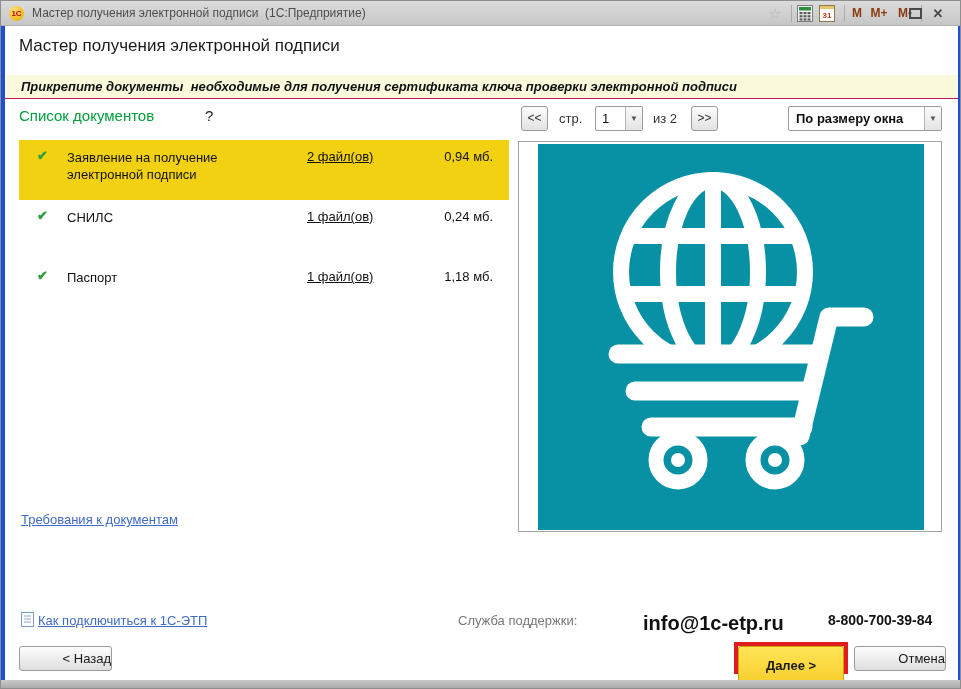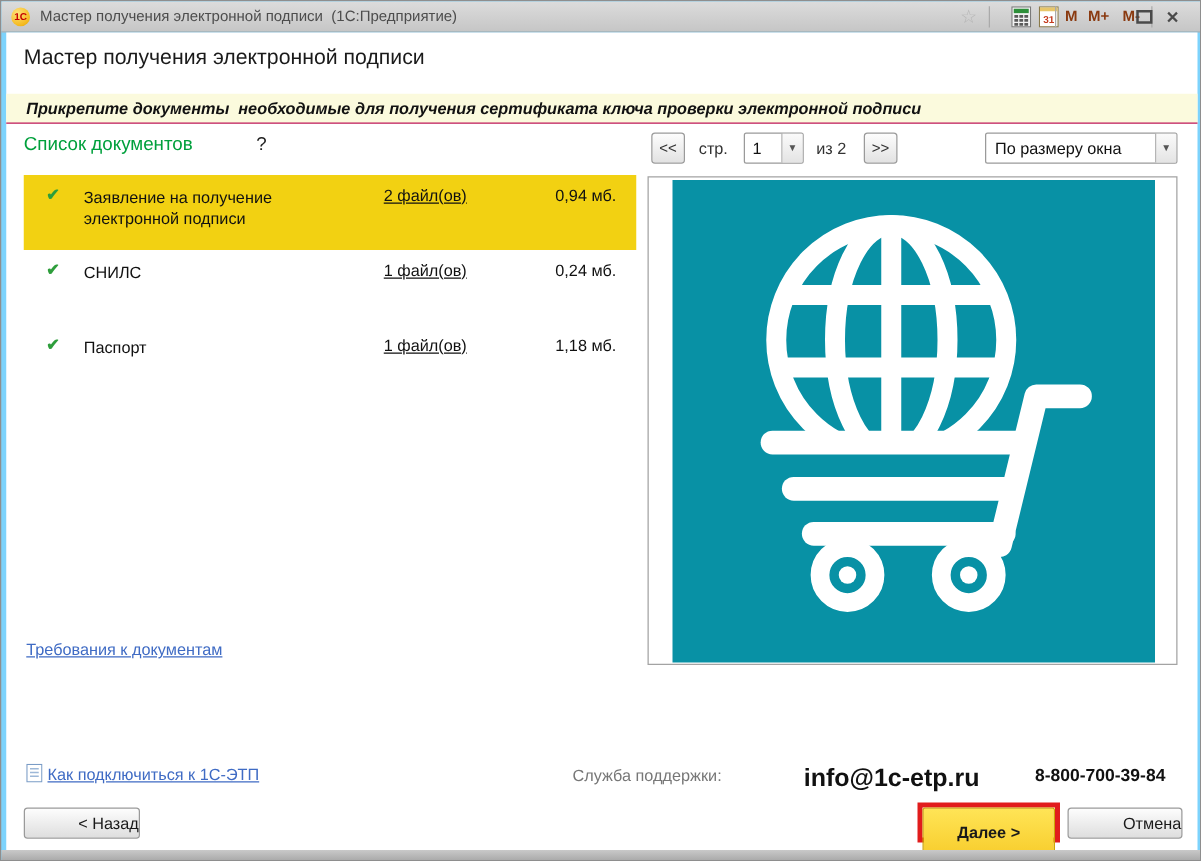--- a/index.html
+++ b/index.html
@@ -1,33 +1,33 @@
 <!DOCTYPE html>
 <html><head>
 <meta charset="utf-8">
 <style>
   * { margin:0; padding:0; box-sizing:border-box; }
   html,body { width:961px; height:689px; }
   body { font-family:"Liberation Sans", sans-serif; background:#9a9a9a; }
 
-  .window { position:relative; width:961px; height:689px; background:#7dd3fc;
+  .window { position:relative; width:961px; height:689px; background:#1d4ed8;
             border:1px solid #8e8e8e; overflow:hidden;padding-left:10px; }
 
   
   .titlebar { position:absolute; left:0; top:0; width:100%; height:25px;
               background:linear-gradient(#dcdcdc,#c6c6c6); border-bottom:1px solid #b0b0b0; }
   .app-icon { position:absolute; left:8px; top:5px; width:15px; height:15px; border-radius:50%;
               background:radial-gradient(circle at 35% 30%, #ffe27a, #f4b91d 70%, #d99a00);
               color:#c40000; font-size:8px; font-weight:bold; text-align:center; line-height:15px; }
   .tb-title { position:absolute; left:31px; top:0; line-height:25px; font-size:12px; color:#4d4d4d; white-space:pre; }
   .tb-sep { position:absolute; top:4px; width:1px; height:17px; background:#aaa; }
   .tb-btn { position:absolute; top:0; height:25px; line-height:25px; text-align:center;
             font-size:12px; font-weight:bold; color:#8a3a10; cursor:default; }
   .tb-star { position:absolute; left:764px; top:1px; font-size:15px; color:#b4b4b4; width:20px; text-align:center; line-height:24px; }
-  .tb-ico { position:absolute; top:4px;margin-left:12px; }
+  .tb-ico { position:absolute; top:4px; }
   .maxbox { position:absolute; left:908px; top:7px; width:13px; height:11px; border:2px solid #4a4a4a; background:transparent; }
   .tb-close { position:absolute; left:929px; top:0; width:16px; height:25px; line-height:25px;
               text-align:center; font-size:13px; font-weight:bold; color:#4a4a4a; }
 
   
   .content { position:absolute; left:4px; top:25px; width:953px; height:656px; background:#fff; }
 
   .page-title { position:absolute; left:14px; top:10px; font-size:17px; font-weight:normal; color:#1a1a1a; }
 
   .hint-strip { position:absolute; left:0; top:49px; width:953px; height:24px; background:#fbfadd;
@@ -42,21 +42,21 @@
             background:linear-gradient(#fdfdfd,#e2e2e2); font-size:12px; color:#333; text-align:center; line-height:23px; }
   .pg-label { position:absolute; top:85px; font-size:13px; color:#333; }
   .page-input { position:absolute; left:590px; top:80px; width:48px; height:25px; border:1px solid #9a9a9a;
                 background:#fff; border-radius:2px; }
   .page-input .val { position:absolute; left:6px; top:0; line-height:23px; font-size:13px; color:#111; }
   .drop-part { position:absolute; right:0; top:0; width:17px; height:100%; border-left:1px solid #b5b5b5;
                background:linear-gradient(#fafafa,#e4e4e4); text-align:center; font-size:8px; color:#555; }
   .drop-part span { line-height:23px; }
   .zoom-combo { position:absolute; left:783px; top:80px; width:154px; height:25px; border:1px solid #9a9a9a;
                 background:#fff; border-radius:2px; }
-  .zoom-combo .val { position:absolute; left:7px; top:0; line-height:23px; font-size:13px; color:#111; white-space:nowrap; }
+  .zoom-combo .val { position:absolute; left:7px; top:0; line-height:23px; font-size:13px; color:#111; white-space:nowrap;font-weight:bold; }
 
   
   .doc-row { position:absolute; left:14px; width:490px; height:60px; background:#fff; }
   .doc-row.hl { background:#f2d112; }
   .doc-check { position:absolute; left:18px; top:8px; color:#2e9e3c; font-size:13px; font-weight:bold; }
   .doc-name { position:absolute; left:48px; top:9px; width:225px; font-size:13px; color:#111; line-height:17px; }
   .doc-files { position:absolute; left:288px; top:9px; font-size:13px; color:#111; text-decoration:underline; cursor:pointer; }
   .doc-size { position:absolute; right:16px; top:9px; font-size:13px; color:#111; }
 
   

